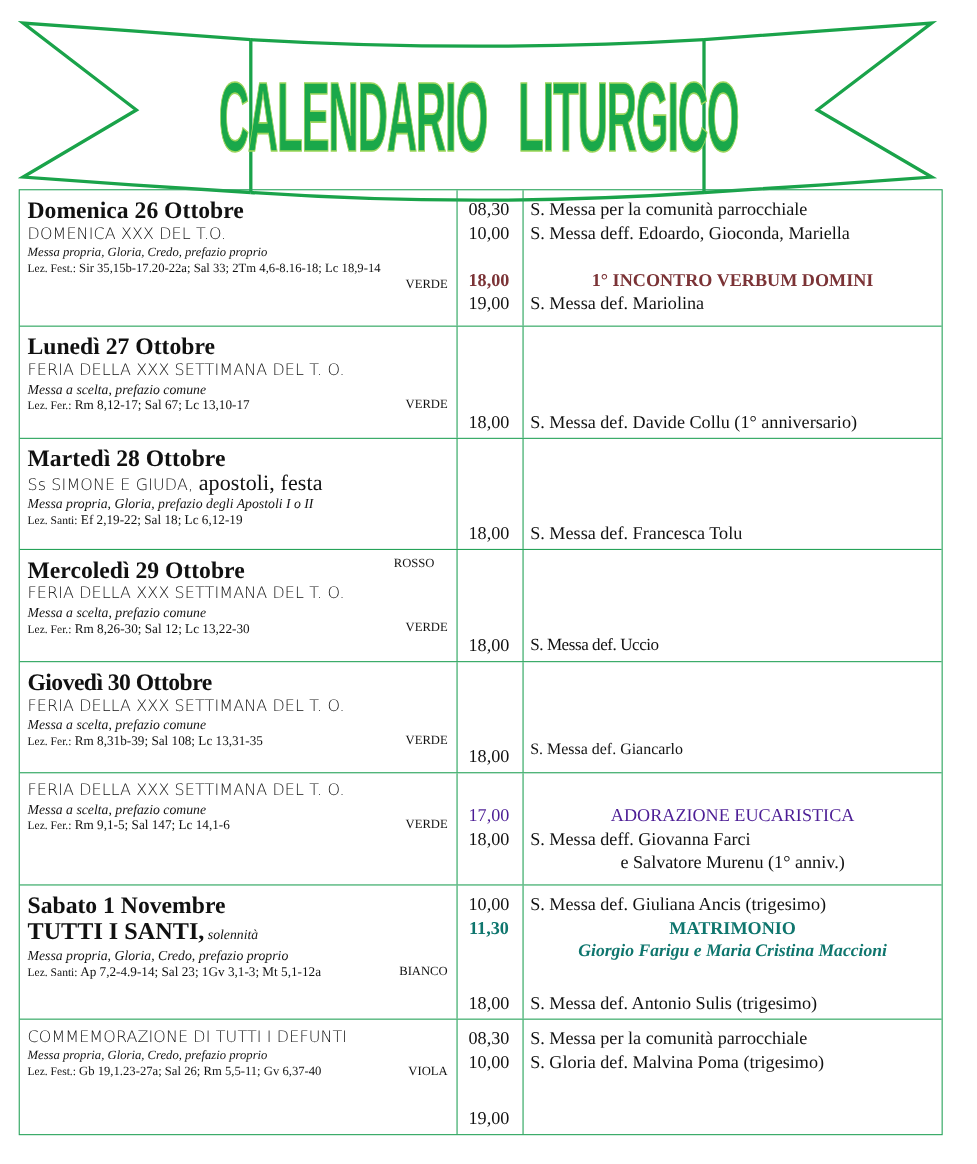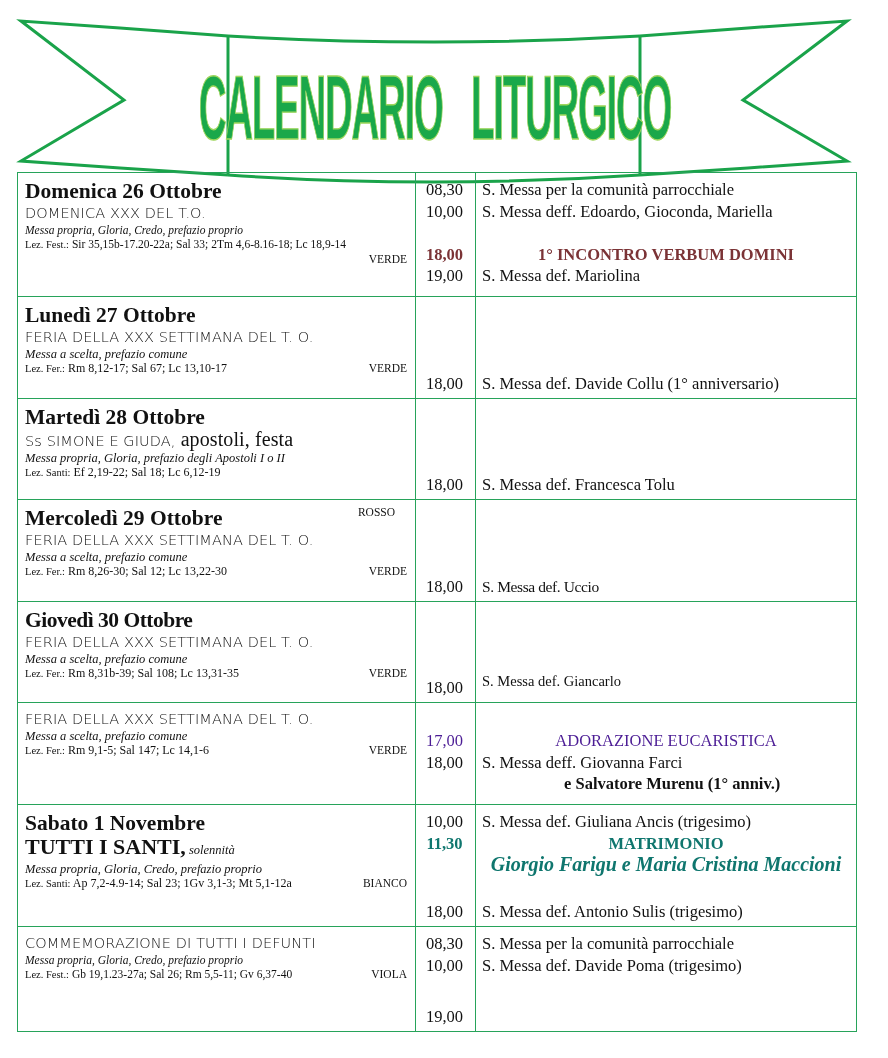--- a/index.html
+++ b/index.html
@@ -48,21 +48,21 @@
 
     .time-line, .event-line { font-size: 16.5px; line-height: 21.5px; white-space: nowrap; }
     .time-line { text-align: center; padding-right: 2px; }
     .blank { height: 21.5px; }
 
     .c-maroon { color: #7b3336; font-weight: bold; }
     .c-blue { color: #4c1d95; font-weight: normal; }
     .c-tan { color: #0f766e; font-weight: bold; }
     .center { text-align: center; }
     .ital { font-style: italic; }
-    .indent { padding-left: 82px; font-weight: bold; }
+    .indent { padding-left: 82px; }
     .bottom-align { position: absolute; left: 0; right: 0; bottom: 4px; }
     .event-line.small { font-size: 15.5px; }
   </style>
 </head>
 <body>
 
 <div class="banner">
   <svg width="888" height="185" viewBox="0 0 888 185">
     <g fill="none" stroke="#1aa34a" stroke-width="3" stroke-linejoin="miter">
 
@@ -230,21 +230,21 @@
     <div class="col-time">
       <div class="time-line">10,00</div>
       <div class="time-line c-tan">11,30</div>
       <div class="bottom-align">
           <div class="time-line">18,00</div>
         </div>
     </div>
     <div class="col-event">
       <div class="event-line">S. Messa def. Giuliana Ancis (trigesimo)</div>
       <div class="event-line c-tan center">MATRIMONIO</div>
-      <div class="event-line c-tan center ital" style="font-size:20px;">Giorgio Farigu e Maria Cristina Maccioni</div>
+      <div class="event-line c-tan center ital" style="font-size:16px;">Giorgio Farigu e Maria Cristina Maccioni</div>
       <div class="bottom-align" style="left:6px;">
           <div class="event-line">S. Messa def. Antonio Sulis (trigesimo)</div>
         </div>
     </div>
   </div>
 
   <div class="row" style="height:104px;">
     <div class="col-day">
       <div class="feast">COMMEMORAZIONE DI TUTTI I DEFUNTI</div>
       <div class="messa small">Messa propria, Gloria, Credo, prefazio proprio</div>
@@ -255,17 +255,17 @@
     </div>
     <div class="col-time">
       <div class="time-line">08,30</div>
       <div class="time-line">10,00</div>
       <div class="bottom-align">
           <div class="time-line">19,00</div>
         </div>
     </div>
     <div class="col-event">
       <div class="event-line">S. Messa per la comunità parrocchiale</div>
-      <div class="event-line">S. Messa def. Davide Poma (trigesimo)</div>
+      <div class="event-line">S. Gloria def. Malvina Poma (trigesimo)</div>
     </div>
   </div>
 
 </div>
 
 </body></html>

